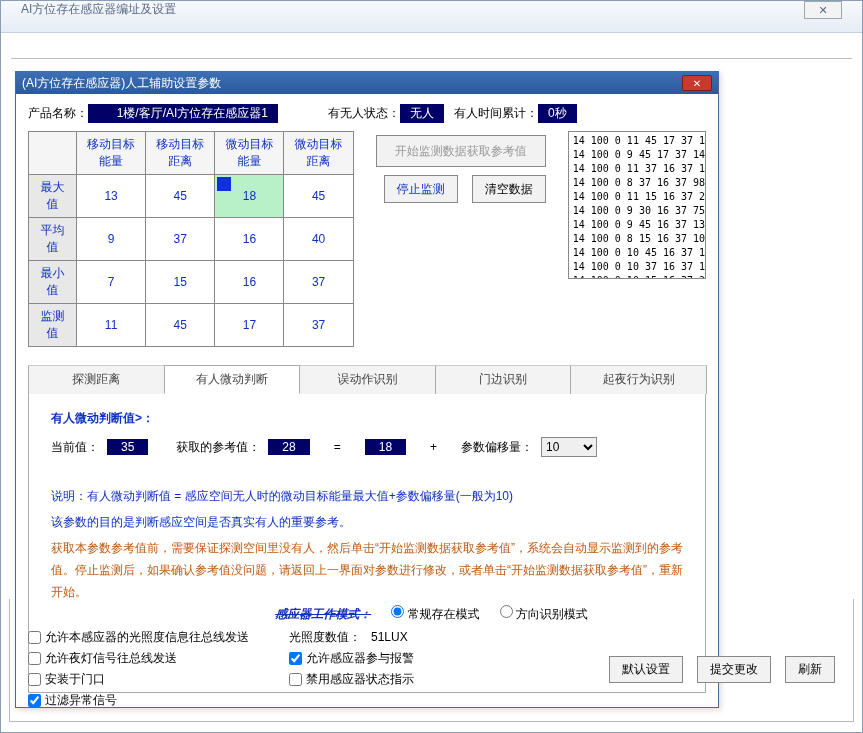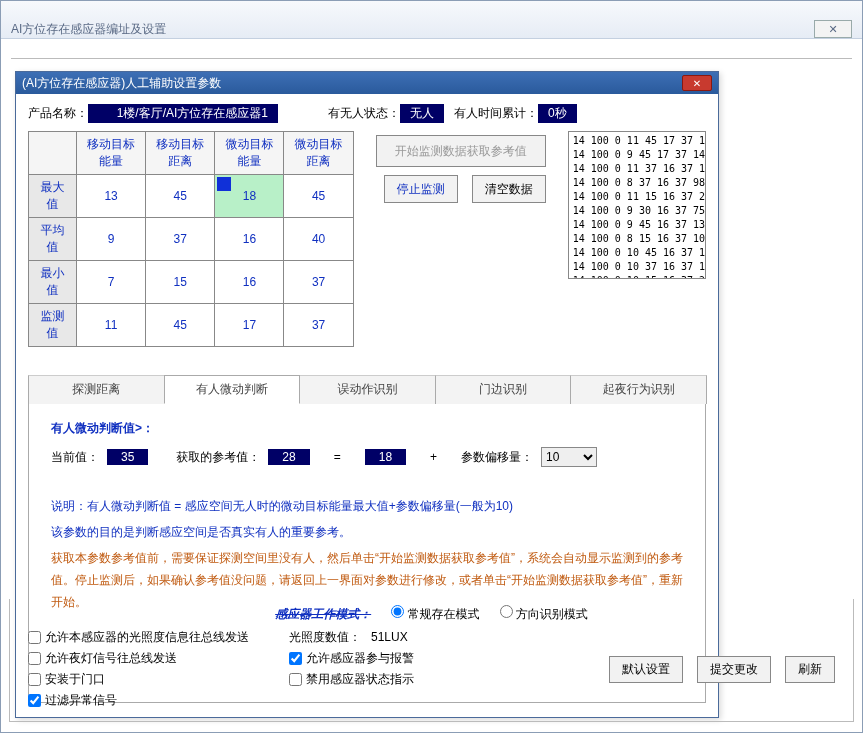--- a/index.html
+++ b/index.html
@@ -1,19 +1,19 @@
 <!DOCTYPE html>
 <html><head>
 <meta charset="utf-8">
 <style>
 * { box-sizing: border-box; margin: 0; padding: 0; }
 body { font-family: "Microsoft YaHei", SimSun, sans-serif; font-size: 12px; background: #fff; }
 
 .outer-window { width: 863px; height: 733px; border: 1px solid #8b9db5; background: #fff; position: relative; }
-.outer-titlebar { height: 38px; background: linear-gradient(#f7f9fc, #e6ecf5); border-bottom: 1px solid #c4d0e0; display: flex; align-items: flex-end; padding: 0 10px; color: #5a6a85; font-size: 12px; }
+.outer-titlebar { height: 32px; background: linear-gradient(#f7f9fc, #e6ecf5); border-bottom: 1px solid #c4d0e0; display: flex; align-items: flex-start; padding: 0 20px; color: #5a6a85; font-size: 12px; }
 .outer-titlebar .close-btn { margin-left: auto; width: 38px; height: 18px; border: 1px solid #9aa; background: #f3f3f3; display: flex; align-items: center; justify-content: center; font-size: 11px; cursor: pointer; }
 
 .outer-body { position: absolute; top: 26px; left: 0; right: 0; bottom: 0; padding: 14px 8px 8px 8px; }
 
 .outer-tabs-hint { height: 18px; border-bottom: 1px solid #bbb; margin: 0 2px 0 2px; }
 
 .inner-dialog { position: absolute; top: 44px; left: 14px; width: 704px; border: 1px solid #4a6a9a; background: #fff; box-shadow: 2px 2px 6px rgba(0,0,0,.15); }
 .inner-titlebar { height: 22px; background: linear-gradient(#3d6fb5, #2a5a9c); color: #fff; display: flex; align-items: center; padding: 0 6px; font-size: 12px; }
 .inner-titlebar .close-x { margin-left: auto; width: 30px; height: 16px; background: #c83a2f; border: 1px solid #8a1810; color: #fff; display: flex; align-items: center; justify-content: center; font-size: 10px; cursor: pointer; border-radius: 2px; }
 
@@ -34,21 +34,21 @@
 .data-table td.hl::before { content: ""; position: absolute; left: 2px; top: 2px; width: 14px; height: 14px; background: #1030d8; }
 
 .ctrl-col { display: flex; flex-direction: column; gap: 8px; align-items: flex-end; padding-top: 4px; }
 .ctrl-row { display: flex; gap: 14px; }
 .wbtn { border: 1px solid #888; background: #f2f2f2; padding: 4px 12px; cursor: pointer; font-size: 12px; color: #000; }
 .wbtn.blue { color: #1030c0; }
 .wbtn.disabled { color: #999; }
 
 .log-box { width: 176px; height: 148px; border: 1px solid #888; background: #fff; overflow-y: scroll; font-family: monospace; font-size: 10px; line-height: 14px; padding: 2px 4px; white-space: pre; color: #000; }
 
-.tabs { display: flex; margin-top: 28px; }
+.tabs { display: flex; margin-top: 18px; }
 .tab { flex: 1; border: 1px solid #aaa; border-bottom: none; padding: 5px 0; text-align: center; background: #f3f3f3; color: #444; cursor: pointer; font-size: 12px; margin-right: -1px; }
 .tab.active { background: #fff; border-bottom: 1px solid #fff; position: relative; z-index: 2; }
 .tab:not(.active) { border-top-color: #ccc; }
 
 .tab-panel { border: 1px solid #aaa; padding: 16px 22px 40px 22px; margin-top: -1px; min-height: 300px; }
 
 .blue-head { color: #1030c0; font-weight: bold; }
 .param-row { margin-top: 10px; display: flex; align-items: center; gap: 8px; flex-wrap: wrap; }
 .darkbox { background: #000066; color: #fff; padding: 1px 14px; display: inline-block; }
 .offset-select { width: 56px; height: 20px; border: 1px solid #888; font-size: 12px; }

